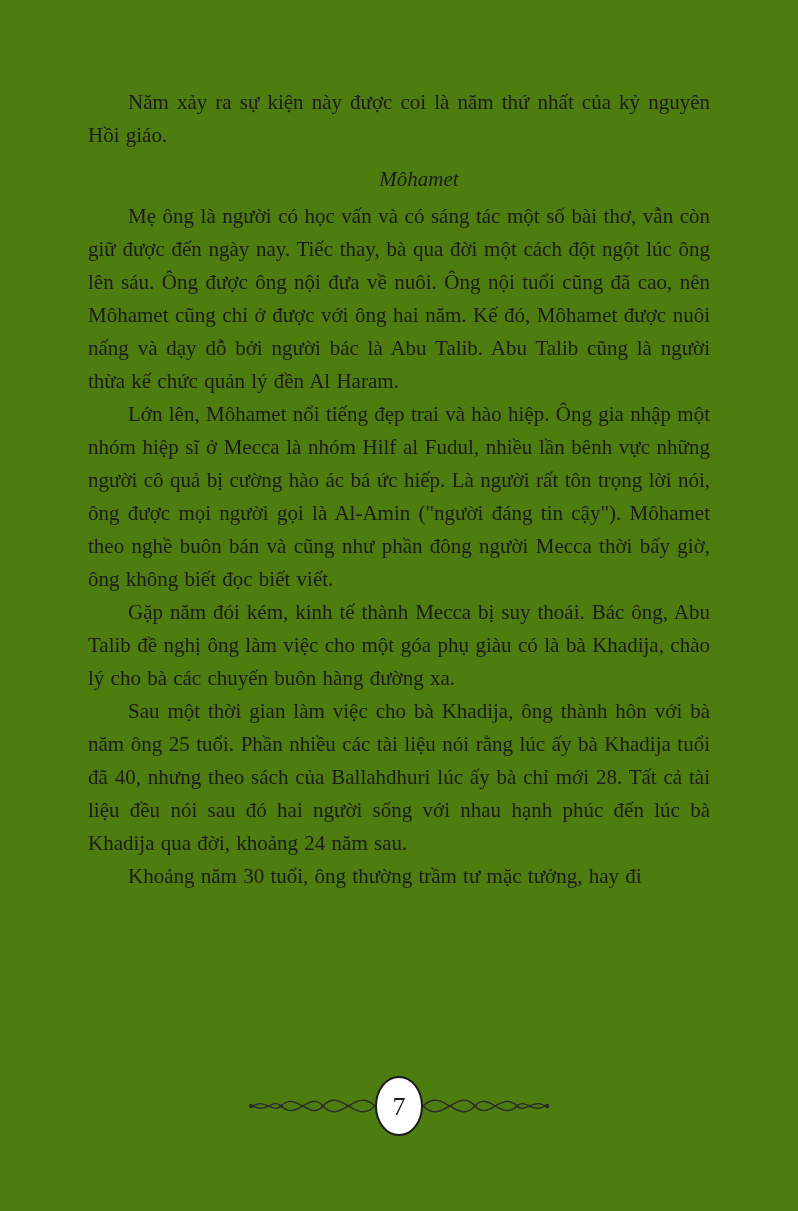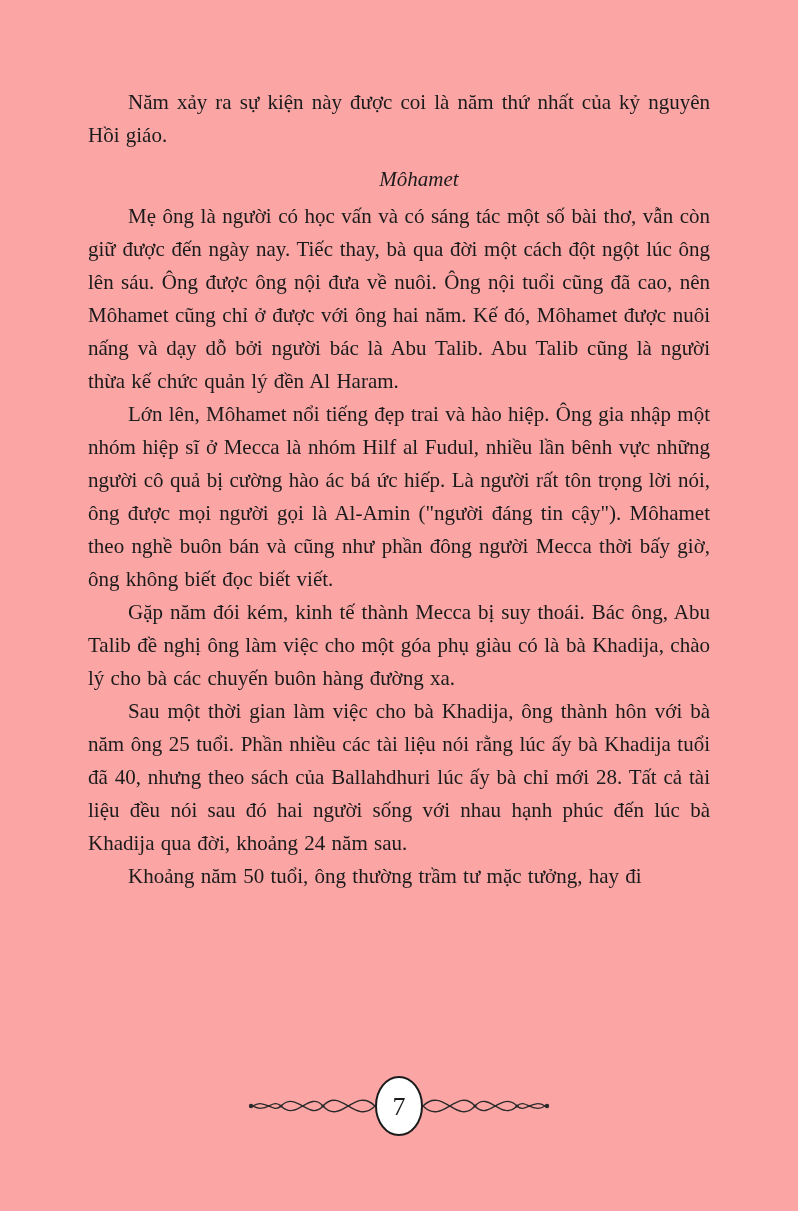--- a/index.html
+++ b/index.html
@@ -4,21 +4,21 @@
 <style>
   html, body {
     margin: 0;
     padding: 0;
     background: #ffffff;
   }
   .page {
     position: relative;
     width: 798px;
     height: 1211px;
-    background: #fca5a5;
+    background: #4d7c0f;
     color: #1b1b1b;
     font-family: "Liberation Serif", "DejaVu Serif", serif;
     overflow: hidden;
   }
   .content {
     position: absolute;
     top: 86px;
     left: 88px;
     width: 622px;
   }
@@ -58,21 +58,21 @@
 
 <div class="page">
 
   <div class="content">
     <p>Năm xảy ra sự kiện này được coi là năm thứ nhất của kỷ nguyên Hồi giáo.</p>
     <p class="heading">Môhamet</p>
     <p>Mẹ ông là người có học vấn và có sáng tác một số bài thơ, vẫn còn giữ được đến ngày nay. Tiếc thay, bà qua đời một cách đột ngột lúc ông lên sáu. Ông được ông nội đưa về nuôi. Ông nội tuổi cũng đã cao, nên Môhamet cũng chỉ ở được với ông hai năm. Kế đó, Môhamet được nuôi nấng và dạy dỗ bởi người bác là Abu Talib. Abu Talib cũng là người thừa kế chức quản lý đền Al Haram.</p>
     <p>Lớn lên, Môhamet nổi tiếng đẹp trai và hào hiệp. Ông gia nhập một nhóm hiệp sĩ ở Mecca là nhóm Hilf al Fudul, nhiều lần bênh vực những người cô quả bị cường hào ác bá ức hiếp. Là người rất tôn trọng lời nói, ông được mọi người gọi là Al-Amin ("người đáng tin cậy"). Môhamet theo nghề buôn bán và cũng như phần đông người Mecca thời bấy giờ, ông không biết đọc biết viết.</p>
     <p>Gặp năm đói kém, kinh tế thành Mecca bị suy thoái. Bác ông, Abu Talib đề nghị ông làm việc cho một góa phụ giàu có là bà Khadija, chào lý cho bà các chuyến buôn hàng đường xa.</p>
     <p>Sau một thời gian làm việc cho bà Khadija, ông thành hôn với bà năm ông 25 tuổi. Phần nhiều các tài liệu nói rằng lúc ấy bà Khadija tuổi đã 40, nhưng theo sách của Ballahdhuri lúc ấy bà chỉ mới 28. Tất cả tài liệu đều nói sau đó hai người sống với nhau hạnh phúc đến lúc bà Khadija qua đời, khoảng 24 năm sau.</p>
-    <p>Khoảng năm 50 tuổi, ông thường trầm tư mặc tưởng, hay đi</p>
+    <p>Khoảng năm 30 tuổi, ông thường trầm tư mặc tưởng, hay đi</p>
   </div>
 
   <div class="footer">
     <svg class="flourish" width="320" height="68" viewBox="0 0 320 68" xmlns="http://www.w3.org/2000/svg">
       <g id="fl-left" stroke="#2a2a2a" stroke-width="1.3" fill="none" stroke-linecap="round">
         <path d="M136 34 C116 14, 102 54, 84 34 C70 18, 58 50, 42 34 C34 26, 26 42, 14 34"></path>
         <path d="M136 34 C116 54, 102 14, 84 34 C70 50, 58 18, 42 34 C34 42, 26 26, 14 34"></path>
         <circle cx="12" cy="34" r="2.2" fill="#2a2a2a" stroke="none"></circle>
         <circle cx="84" cy="34" r="1.6" fill="#2a2a2a" stroke="none"></circle>
         <circle cx="42" cy="34" r="1.6" fill="#2a2a2a" stroke="none"></circle>

